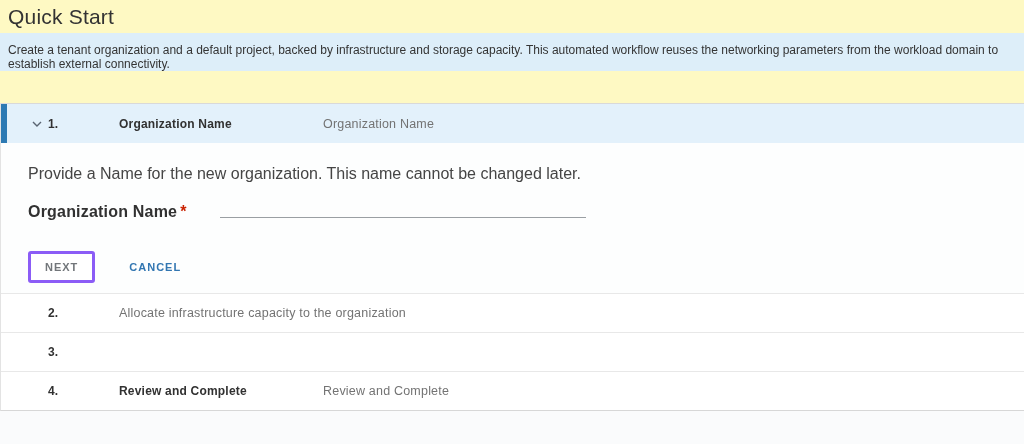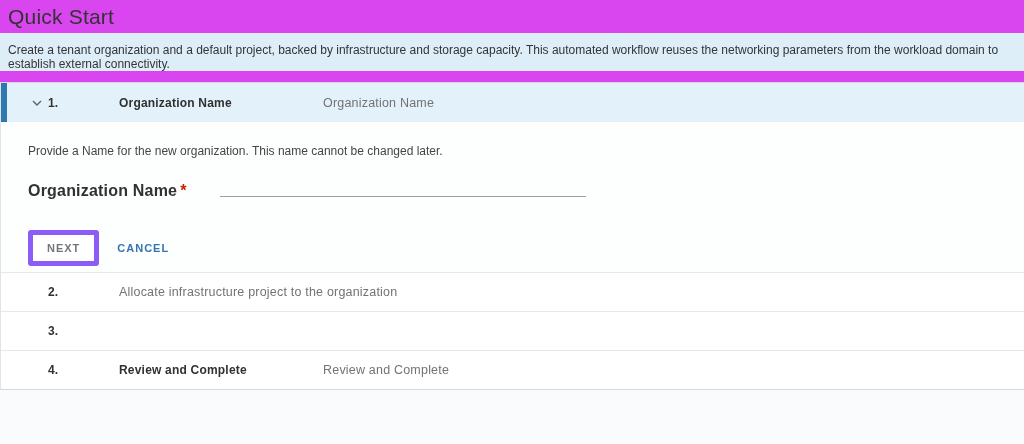--- a/index.html
+++ b/index.html
@@ -5,21 +5,21 @@
   * { box-sizing: border-box; margin: 0; padding: 0; }
   html, body { width: 1024px; }
   body {
     font-family: "Liberation Sans", sans-serif;
     background: #fafbfc;
     color: #333;
     width: 1024px;
     height: 444px;
     overflow: hidden;
   }
-  .top-section { background: #d946ef; padding-bottom: 11px; }
+  .top-section { background: #fef9c3; padding-bottom: 32px; }
   .page-title {
     font-size: 21px;
     font-weight: 400;
     color: #333333;
     padding: 5px 0 4px 8px;
     letter-spacing: 0.2px;
   }
   .banner {
     background: #ddeef9;
     height: 38px;
@@ -84,21 +84,21 @@
   
   .step-panel {
     position: relative;
     height: 150px;
     background: #fdfefe;
   }
   .panel-instruction {
     position: absolute;
     left: 27px;
     top: 22px;
-    font-size: 12px;
+    font-size: 16px;
     color: #454545;
   }
   .field-label {
     position: absolute;
     left: 27px;
     top: 60px;
     font-size: 16px;
     font-weight: 700;
     color: #313131;
     letter-spacing: 0.2px;
@@ -119,38 +119,38 @@
   }
   .panel-buttons {
     position: absolute;
     left: 27px;
     top: 108px;
     display: flex;
     align-items: center;
   }
   .btn-next {
     background: #ffffff;
-    border: 5px solid #8b5cf6;
+    border: 3px solid #8b5cf6;
     border-radius: 3px;
     color: #72767a;
     font-size: 11px;
     font-weight: 700;
     letter-spacing: 1px;
     padding: 7px 14px;
     cursor: pointer;
     font-family: "Liberation Sans", sans-serif;
   }
   .btn-cancel {
     background: none;
     border: none;
     color: #3276b1;
     font-size: 11px;
     font-weight: 700;
     letter-spacing: 1px;
-    margin-left: 18px;
+    margin-left: 34px;
     cursor: pointer;
     font-family: "Liberation Sans", sans-serif;
   }
 </style>
 </head>
 <body>
 
 <div class="top-section">
   <div class="page-title">Quick Start</div>
   <div class="banner">
@@ -180,21 +180,21 @@
     <input class="org-input" type="text" value="" style="">
     <div class="panel-buttons">
       <button class="btn-next">NEXT</button>
       <button class="btn-cancel">CANCEL</button>
     </div>
   </div>
 
   <div class="step-header">
     <span class="chev-slot"></span>
     <span class="step-number">2.</span>
-    <span class="step-desc">Allocate infrastructure project to the organization</span>
+    <span class="step-desc">Allocate infrastructure capacity to the organization</span>
   </div>
 
   <div class="step-header">
     <span class="chev-slot"></span>
     <span class="step-number">3.</span>
   </div>
 
   <div class="step-header">
     <span class="chev-slot"></span>
     <span class="step-number">4.</span>

